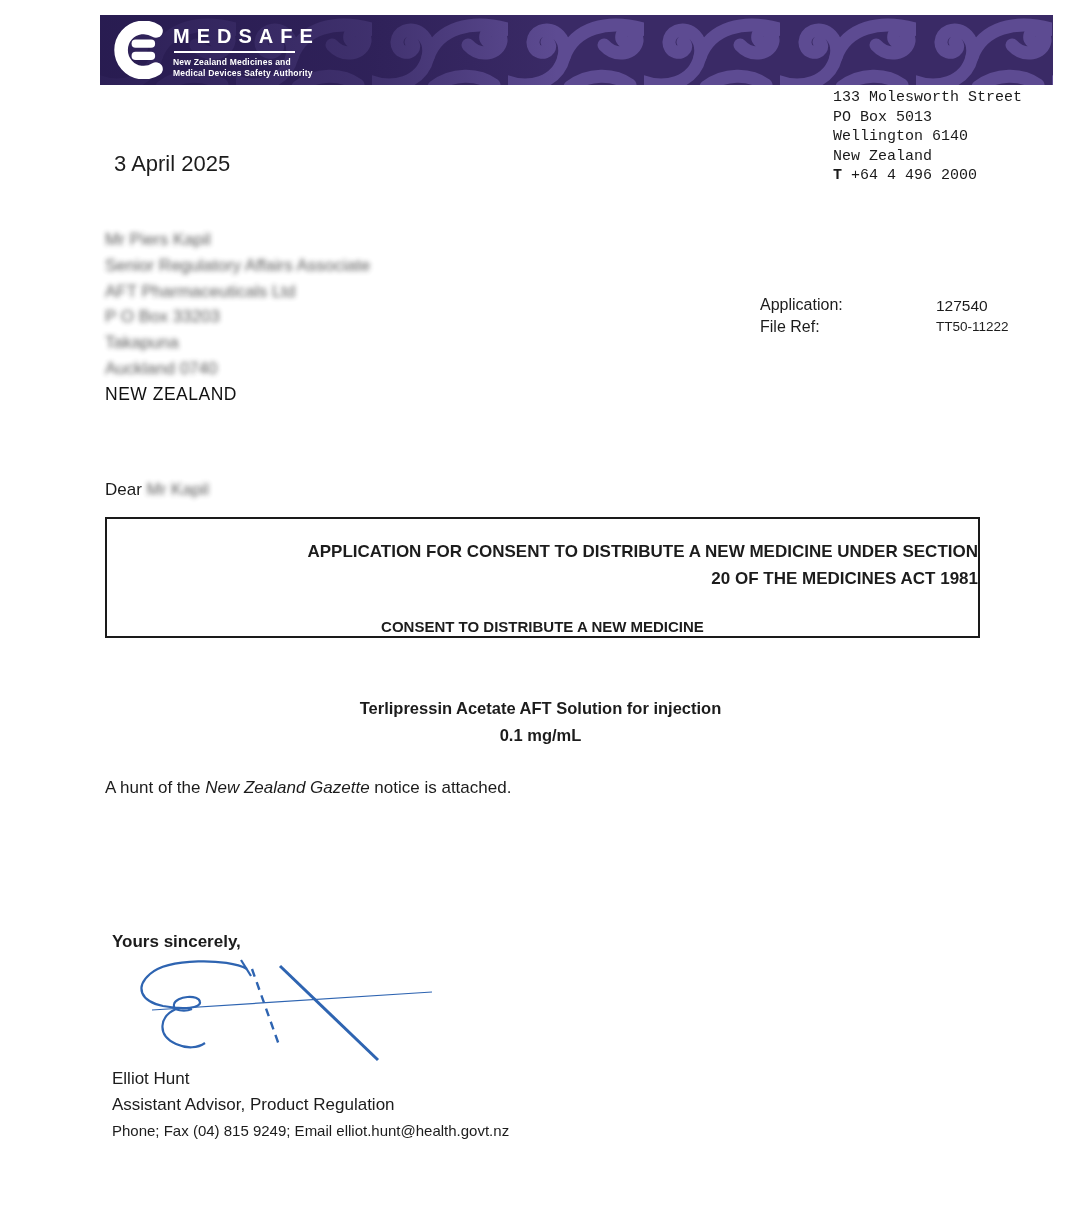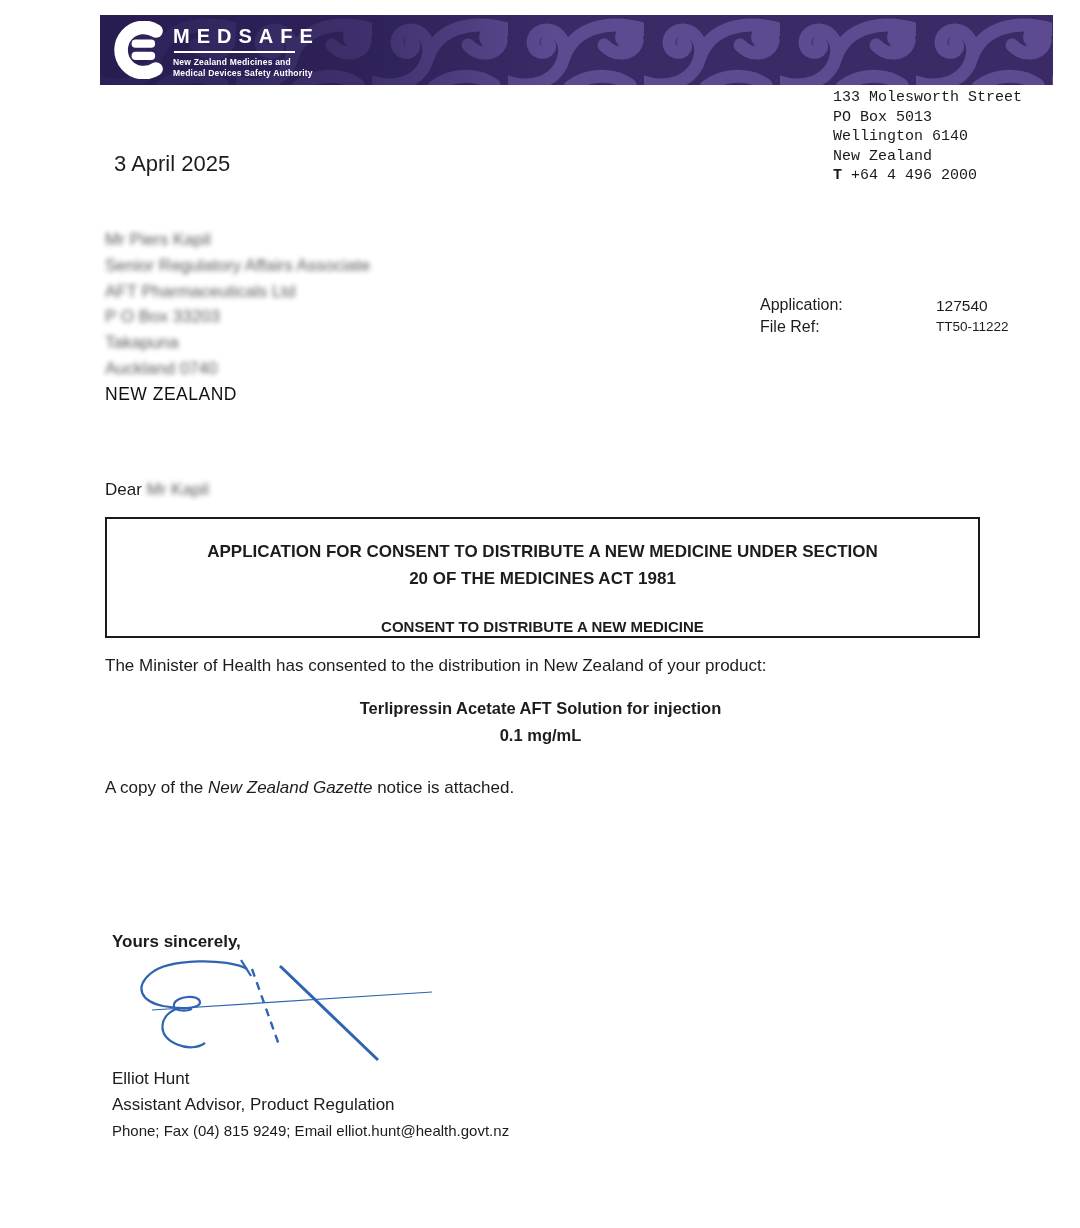--- a/index.html
+++ b/index.html
@@ -43,21 +43,21 @@
   .country{font-size:17.5px;letter-spacing:.5px;color:#111;}
   .refs-labels{position:absolute;left:760px;top:294px;width:146px;text-align:left;font-size:16px;line-height:22px;}
   .refs-values{position:absolute;left:920px;top:295px;font-size:15.5px;line-height:21px;margin-left:16px;}
   .refs-values .file-ref-value{font-size:13.5px;}
   .salutation{position:absolute;left:105px;top:480px;font-size:17px;}
   
   .consent-box{
     position:absolute;left:105px;top:517px;width:871px;height:117px;
     border:2px solid #1a1a1a;text-align:center;
   }
-  .consent-box .l12{margin-top:19px;font-weight:bold;font-size:17px;line-height:27px;}
+  .consent-box .l12{margin-top:19px;font-weight:bold;font-size:17px;line-height:27px;text-align:right;}
   .consent-box .l3{margin-top:26px;font-weight:bold;font-size:15px;}
   
   .para{position:absolute;left:105px;font-size:17px;line-height:22.5px;}
   .centered{position:absolute;left:105px;width:871px;text-align:center;font-weight:bold;font-size:16.5px;}
   .sig-block{position:absolute;left:112px;}
   .signature-svg{position:absolute;left:110px;top:953px;}
   .contact-line{font-size:15px;}
   .name-block{position:absolute;left:112px;top:1066px;font-size:17px;line-height:26px;}
 </style>
 </head>
@@ -128,26 +128,25 @@
   <div class="salutation"><span>Dear </span><span class="redacted">Mr Kapil</span></div>
 
   <div class="consent-box">
     <div class="l12">
       <div>APPLICATION FOR CONSENT TO DISTRIBUTE A NEW MEDICINE UNDER SECTION</div>
       <div>20 OF THE MEDICINES ACT 1981</div>
     </div>
     <div class="l3">CONSENT TO DISTRIBUTE A NEW MEDICINE</div>
   </div>
 
-  <div class="para" style="top:655px;">The Minister of Health has consented to the distribution in New Zealand of your product:</div>
 
   <div class="centered" style="top:699px;">Terlipressin Acetate AFT Solution for injection</div>
   <div class="centered" style="top:726px;">0.1 mg/mL</div>
 
-  <div class="para" style="top:777px;"><span>A copy of the </span><i>New Zealand Gazette</i><span> notice is attached.</span></div>
+  <div class="para" style="top:777px;"><span>A hunt of the </span><i>New Zealand Gazette</i><span> notice is attached.</span></div>
 
 
   <div class="sig-block sans" style="top:932px;font-weight:bold;">Yours sincerely,</div>
 
   <svg class="signature-svg" width="340" height="118" viewBox="0 0 340 118">
     <g fill="none" stroke="#2e64b1">
       <path stroke-width="2.2" d="M137,16 C118,5 58,5 40,21 C25,34 30,48 53,53 C74,57 91,55 90,49 C89,41 66,43 64,51 C62,58 75,59 82,56"></path>
       <path stroke-width="2.2" d="M66,56 C50,63 46,82 66,91 C77,96 88,95 95,90"></path>
       <path stroke-width="2.2" d="M131,7 L141,23"></path>
       <path stroke-width="2.4" stroke-dasharray="8 6" d="M142,16 L169,92"></path>

